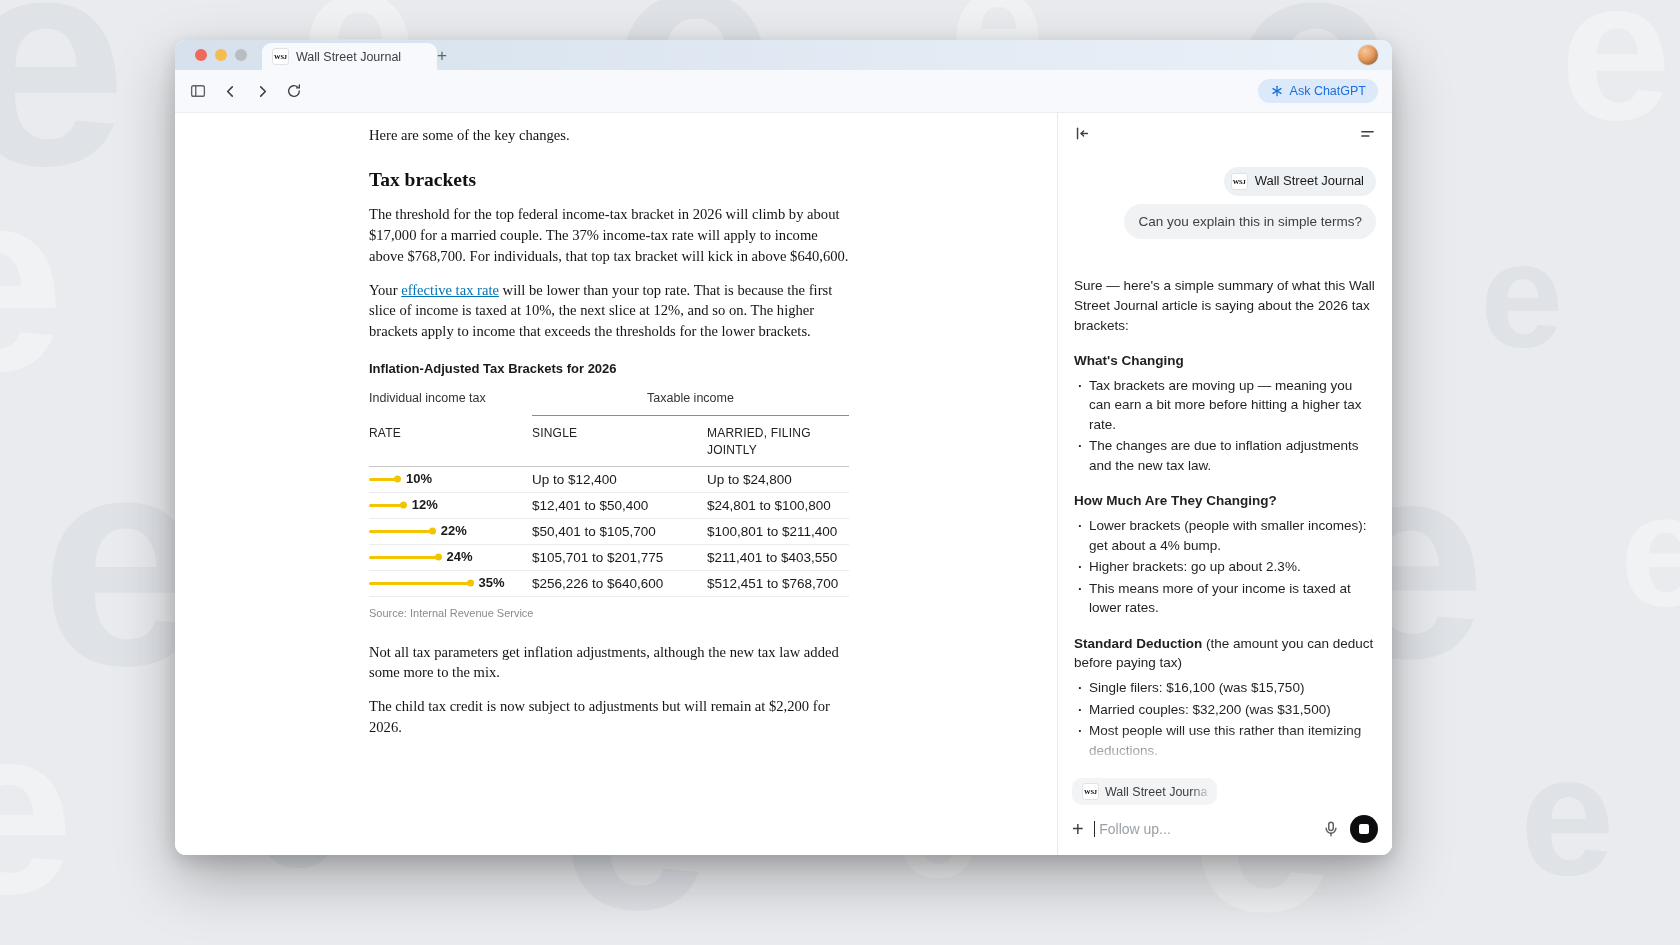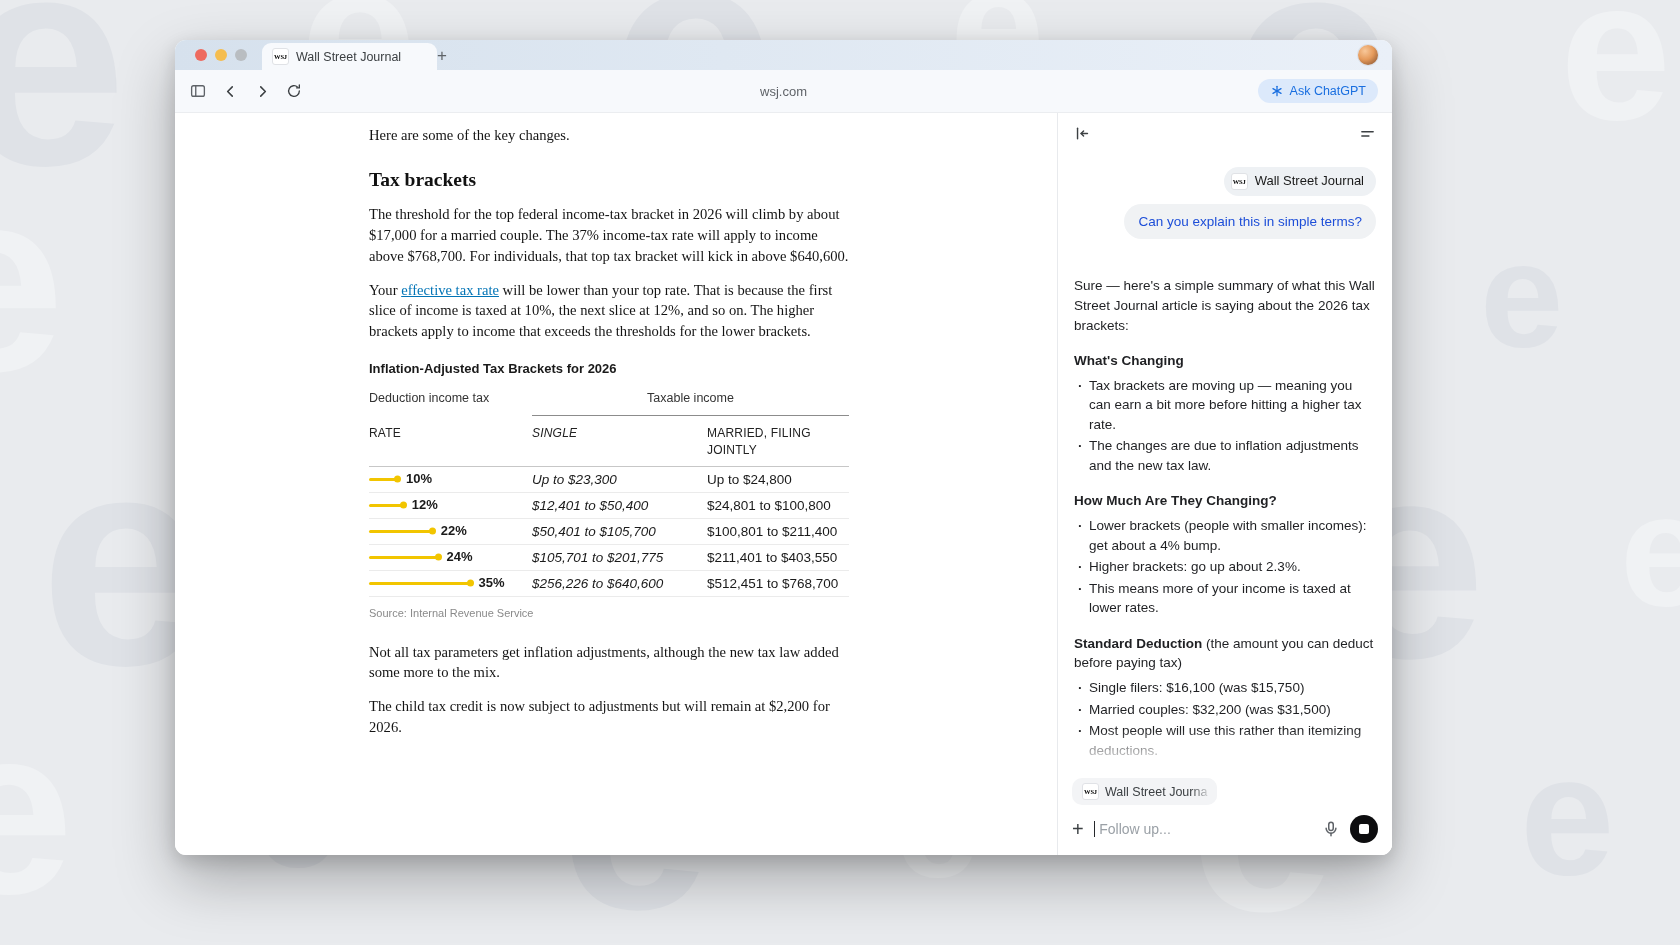--- a/index.html
+++ b/index.html
@@ -50,39 +50,39 @@
   .link{color:#0274b6;text-decoration:underline;cursor:pointer;}
 
   
   .chart{margin:18px 0 20px;font-family:"Liberation Sans",sans-serif;color:#1a1a1a;}
   .chart-title{font-size:13px;font-weight:700;margin-bottom:12px;}
   .group-row{display:flex;font-size:12.5px;color:#333;}
   .group-left{width:163px;padding-bottom:7px;}
   .group-right{flex:1;text-align:center;border-bottom:1px solid #8c8c8c;padding-bottom:7px;}
   .head-row{display:flex;font-size:12px;color:#222;padding:9px 0 7px;border-bottom:1px solid #c7c7c7;letter-spacing:.2px;}
   .col-rate{width:163px;}
-  .col-single{width:175px;font-style:italic;}
+  .col-single{width:175px;}
   .col-married{flex:1;}
   .trow{display:flex;align-items:center;height:25px;border-bottom:1px solid #ebebeb;font-size:13.5px;color:#1a1a1a;}
   .ratecell{width:163px;display:flex;align-items:center;}
   .bar{height:3px;background:#f2c500;border-radius:2px;position:relative;flex:none;}
   .bar::after{content:"";position:absolute;right:-3px;top:50%;transform:translateY(-50%);
     width:7px;height:7px;border-radius:50%;background:#f2c500;}
   .rlabel{font-weight:700;font-size:13px;margin-left:8px;}
   .source{font-size:11px;color:#8a8a8a;margin-top:9px;}
 
   
   .panel{width:334px;flex:none;border-left:1px solid #e8eaed;background:#fff;display:flex;flex-direction:column;min-height:0;}
   .panel-header{height:40px;flex:none;display:flex;align-items:center;justify-content:space-between;padding:0 16px;}
   .chat{flex:1;min-height:0;padding:0 16px;overflow:hidden;position:relative;font-size:13.5px;line-height:1.45;color:#1f2023;}
   .chip-row{display:flex;justify-content:flex-end;margin-top:14px;}
   .chip{display:flex;align-items:center;gap:7px;background:#eef1f4;border-radius:15px;
     padding:5px 12px 5px 7px;font-size:13px;color:#1a1a1a;}
   .user-row{display:flex;justify-content:flex-end;margin-top:8px;}
-  .bubble{background:#f0f2f4;border-radius:18px;padding:8px 14px;font-size:13.5px;color:#1d4ed8;max-width:250px;}
+  .bubble{background:#f0f2f4;border-radius:18px;padding:8px 14px;font-size:13.5px;color:#404040;max-width:250px;}
   .assistant{margin-top:37px;}
   .assistant .intro{margin:0 0 14px;}
   .sec-title{margin:16px 0 5px;}
   .sec-title strong{font-weight:700;}
   .blist{list-style:none;margin:0;padding:0;}
   .blist li{position:relative;padding-left:15px;margin:2px 0;}
   .blist li::before{content:"·";position:absolute;left:4px;top:0;font-weight:700;}
   .fade{position:absolute;left:0;right:0;bottom:0;height:48px;pointer-events:none;
     background:linear-gradient(180deg,rgba(255,255,255,0) 0%,#fff 75%);}
 
@@ -166,21 +166,20 @@
             <polyline points="9.5 5.5 16 12 9.5 18.5"></polyline>
           </svg>
       </span>
       <span class="icon-btn">
         <svg width="16" height="16" viewBox="0 0 24 24" fill="none" stroke="#3c4043" stroke-width="2" stroke-linecap="round">
             <path d="M20 12a8 8 0 1 1-2.5-5.8"></path>
             <polyline points="20 3 20 7.2 15.8 7.2"></polyline>
           </svg>
       </span>
     </div>
-    <span class="url">wsj.com</span>
     <span class="ask-btn">
       <svg width="14" height="14" viewBox="0 0 24 24" fill="none" stroke="#1a6fe0" stroke-width="2.2" stroke-linecap="round">
           <line x1="12" y1="4" x2="12" y2="20"></line>
           <line x1="5.1" y1="8" x2="18.9" y2="16"></line>
           <line x1="18.9" y1="8" x2="5.1" y2="16"></line>
         </svg>
       <span>Ask ChatGPT</span>
     </span>
   </div>
 
@@ -189,35 +188,35 @@
     <div class="main">
       <div class="article">
         <p>Here are some of the key changes.</p>
         <h2 class="wsj">Tax brackets</h2>
         <p>The threshold for the top federal income-tax bracket in 2026 will climb by about $17,000 for a married couple. The 37% income-tax rate will apply to income above $768,700. For individuals, that top tax bracket will kick in above $640,600.</p>
         <p><span>Your </span><span class="link">effective tax rate</span><span> will be lower than your top rate. That is because the first slice of income is taxed at 10%, the next slice at 12%, and so on. The higher brackets apply to income that exceeds the thresholds for the lower brackets.</span></p>
 
         <div class="chart">
           <div class="chart-title">Inflation-Adjusted Tax Brackets for 2026</div>
           <div class="group-row">
-            <div class="group-left">Deduction income tax</div>
+            <div class="group-left">Individual income tax</div>
             <div class="group-right">Taxable income</div>
           </div>
           <div class="head-row">
             <div class="col-rate">RATE</div>
             <div class="col-single">SINGLE</div>
             <div class="col-married">MARRIED, FILING JOINTLY</div>
           </div>
 
           <div class="trow">
             <div class="ratecell">
                 <span class="bar" style="width: 29px;"></span>
                 <span class="rlabel">10%</span>
               </div>
-            <div class="col-single">Up to $23,300</div>
+            <div class="col-single">Up to $12,400</div>
             <div class="col-married">Up to $24,800</div>
           </div>
           <div class="trow">
             <div class="ratecell">
                 <span class="bar" style="width: 34.8px;"></span>
                 <span class="rlabel">12%</span>
               </div>
             <div class="col-single">$12,401 to $50,400</div>
             <div class="col-married">$24,801 to $100,800</div>
           </div>

